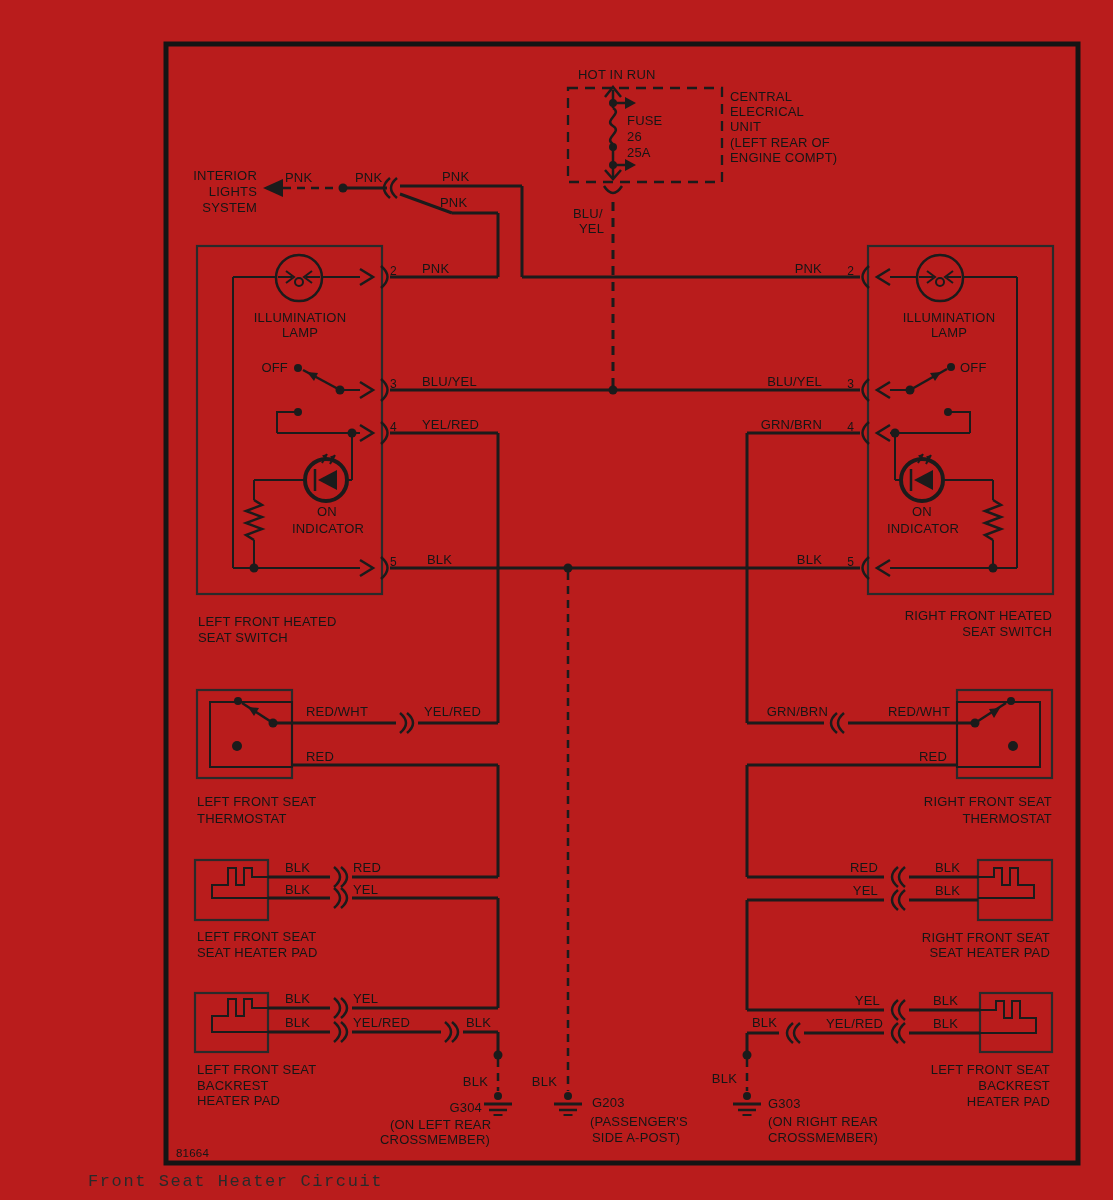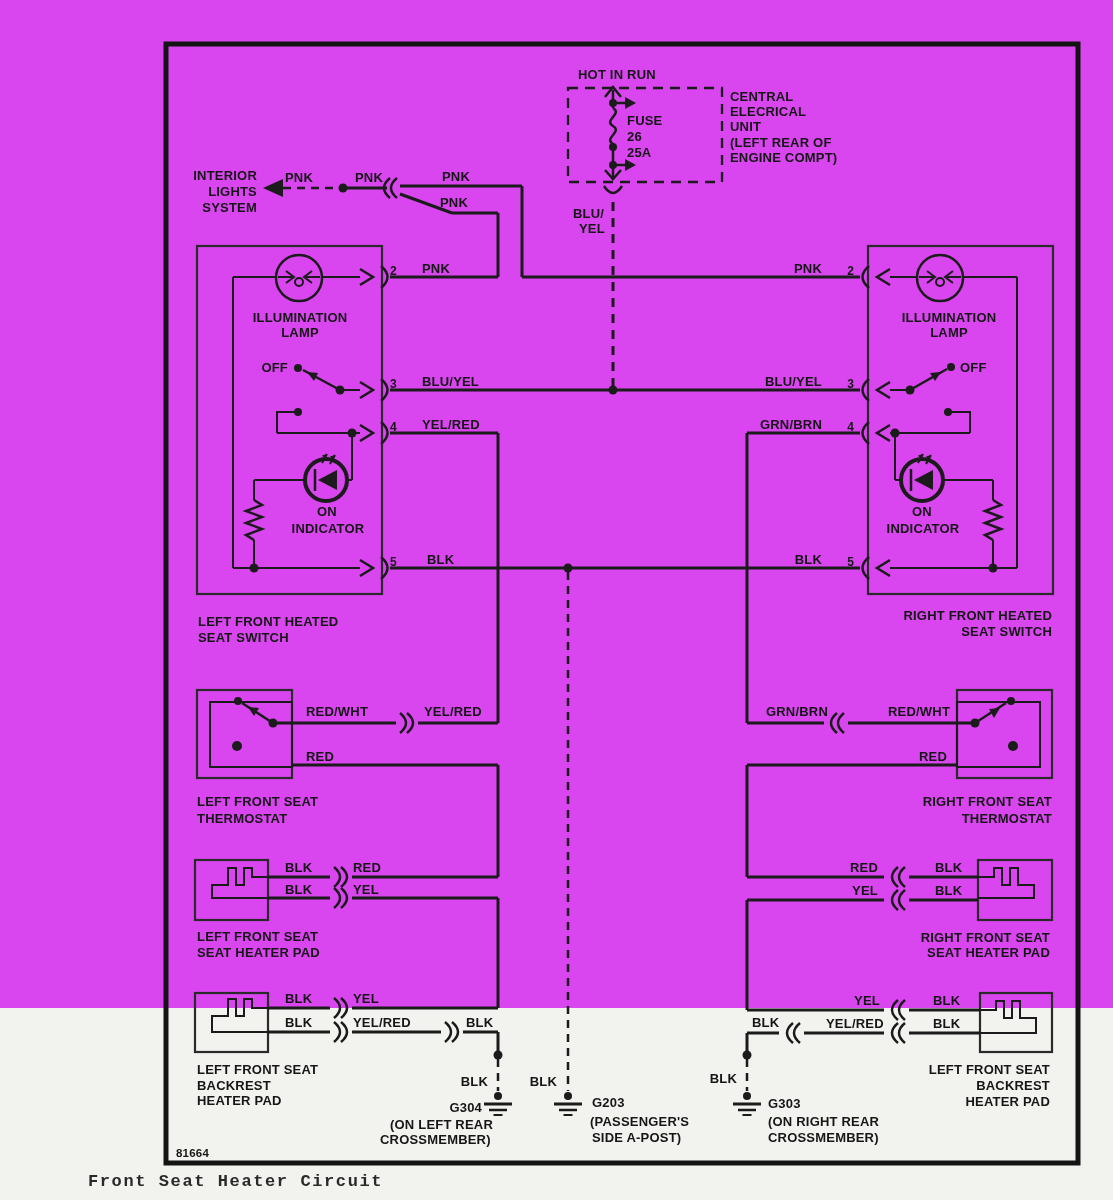--- a/index.html
+++ b/index.html
@@ -1,17 +1,17 @@
 <!DOCTYPE html>
 <html><head>
 <meta charset="utf-8">
 <style>
   html,body{margin:0;padding:0;}
   body{width:1113px;height:1200px;background:#f2f2ef;font-family:"Liberation Sans",sans-serif;}
-  #stage{position:relative;width:1113px;height:1008px;background:#d946ef;font-weight:bold;}
+  #stage{position:relative;width:1113px;height:1200px;background:#b91c1c;}
   svg{position:absolute;left:0;top:0;}
   .t{font-family:"Liberation Sans",sans-serif;font-size:13px;fill:#161616;letter-spacing:.2px;}
   .n{font-size:12px;}
   .cap{font-family:"Liberation Mono","DejaVu Sans Mono",monospace;font-size:17px;letter-spacing:1.6px;fill:#2a2a2a;}
   .plate{font-size:11.5px;}
   .w{stroke:#1b1b1b;stroke-width:3;fill:none;}
   .w2{stroke:#1b1b1b;stroke-width:2;fill:none;}
   .w25{stroke:#1b1b1b;stroke-width:2.5;fill:none;}
   .bx{stroke:#2a2a2a;stroke-width:2.2;fill:none;}
   .dsh{stroke:#1b1b1b;stroke-width:2.5;fill:none;stroke-dasharray:8 6;}

